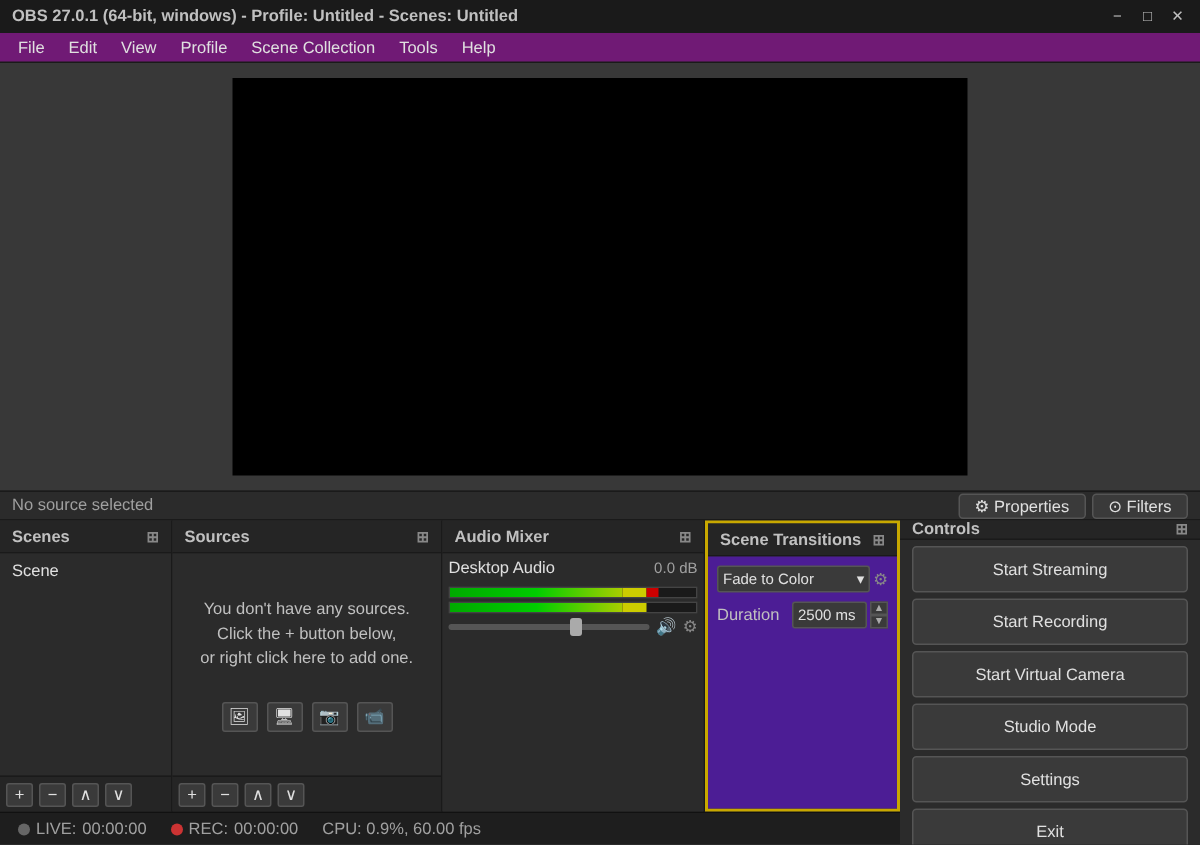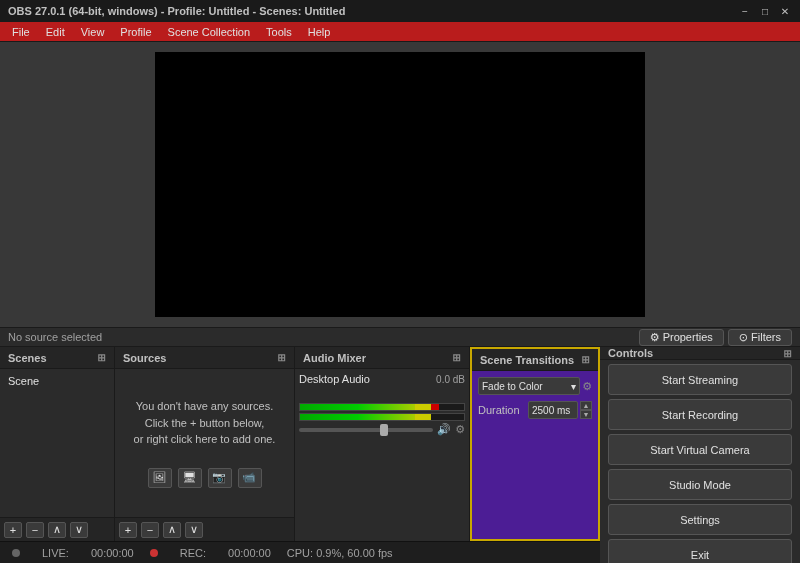--- a/index.html
+++ b/index.html
@@ -39,21 +39,21 @@
       align-items: center;
       justify-content: center;
       font-size: 10px;
       color: #c0c0c0;
       cursor: pointer;
     }
 
     
     #menu-bar {
       height: 20px;
-      background: #b91c1c;
+      background: #701a75;
       display: flex;
       align-items: center;
       padding: 0 4px;
       border-bottom: 1px solid #1a1a1a;
     }
     .menu-item {
       padding: 2px 8px;
       color: #e0e0e0;
       cursor: pointer;
       font-size: 11px;
@@ -230,21 +230,21 @@
       background: #2b2b2b;
       padding: 4px;
     }
     .audio-track {
       margin-bottom: 4px;
     }
     .audio-track-header {
       display: flex;
       justify-content: space-between;
       align-items: center;
-      margin-bottom: 18px;
+      margin-bottom: 6px;
     }
     .audio-track-name {
       font-size: 11px;
       color: #e0e0e0;
     }
     .audio-track-db {
       font-size: 10px;
       color: #a0a0a0;
     }
     .audio-meter {
@@ -411,21 +411,21 @@
       background: #1e1e1e;
       border-top: 1px solid #111;
       display: flex;
       align-items: center;
       padding: 0 12px;
       gap: 16px;
     }
     .status-item {
       display: flex;
       align-items: center;
-      gap: 22px;
+      gap: 4px;
       font-size: 11px;
       color: #a0a0a0;
     }
     .status-dot {
       width: 8px;
       height: 8px;
       border-radius: 50%;
     }
     .dot-gray { background: #666; }
     .dot-red { background: #cc3333; }

